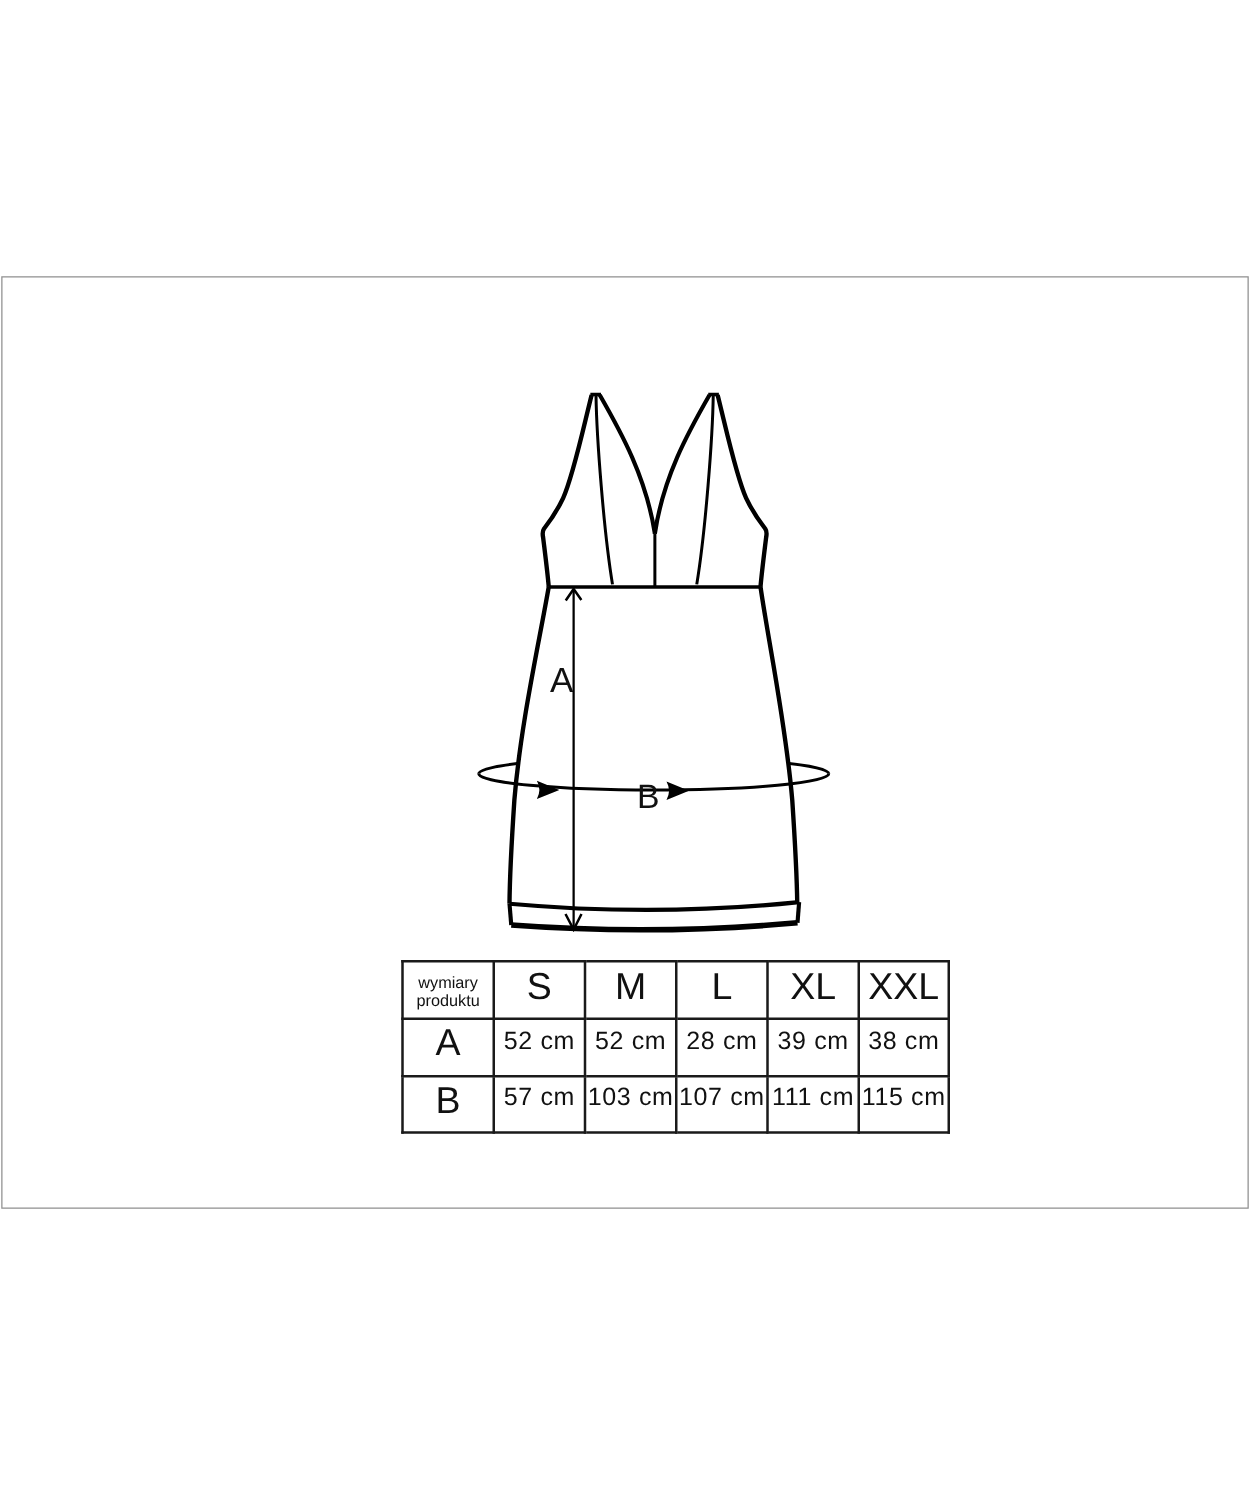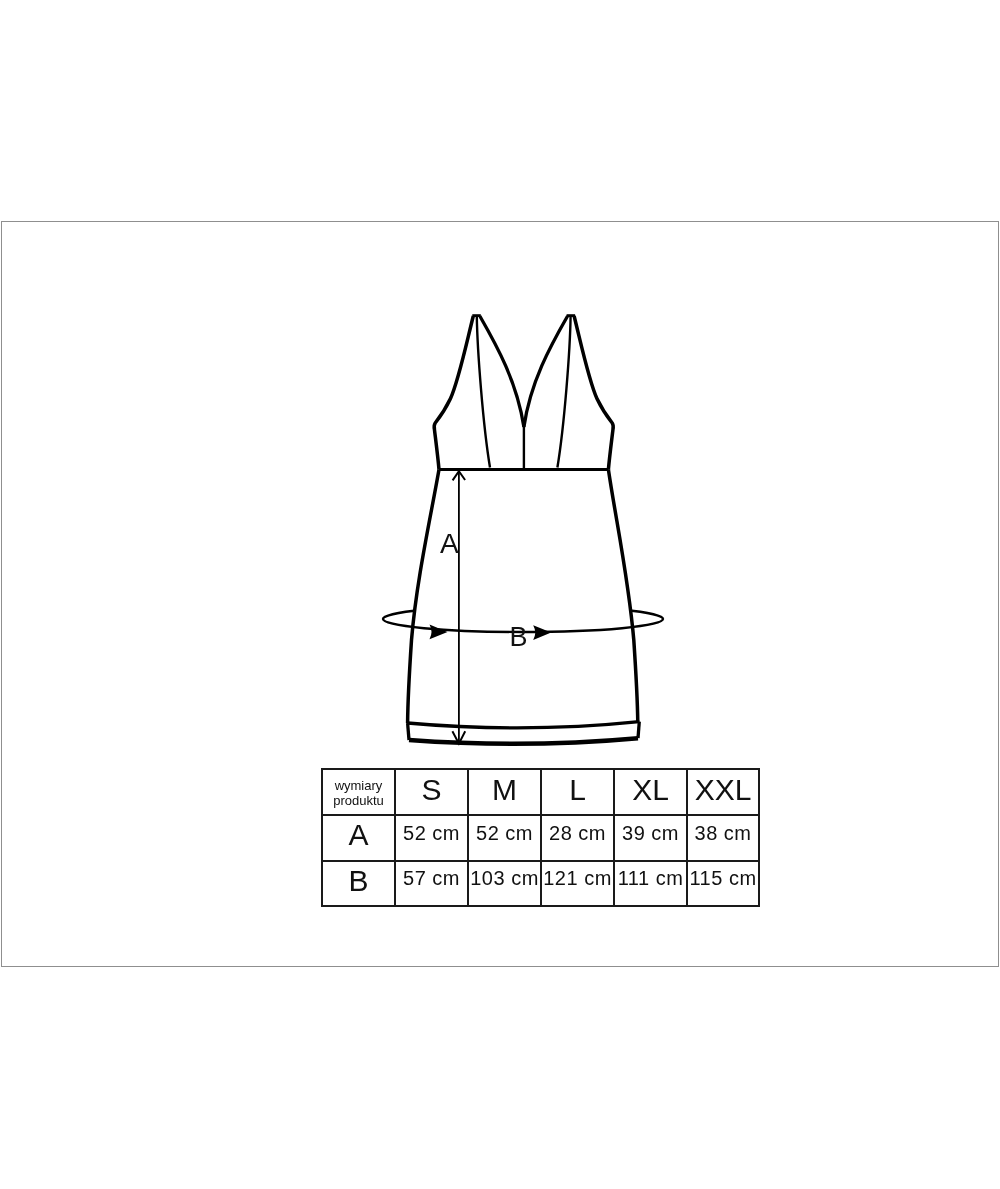--- a/index.html
+++ b/index.html
@@ -113,20 +113,20 @@
     <td class="val">38 cm</td>
   </tr>
   <tr style="height:45px">
 
     <td class="lbl">B</td>
 
     <td class="val">57 cm</td>
 
     <td class="val">103 cm</td>
 
-    <td class="val">121 cm</td>
+    <td class="val">107 cm</td>
 
     <td class="val">111 cm</td>
 
     <td class="val">115 cm</td>
   </tr>
 </tbody>
   </table>
 
 </body></html>

